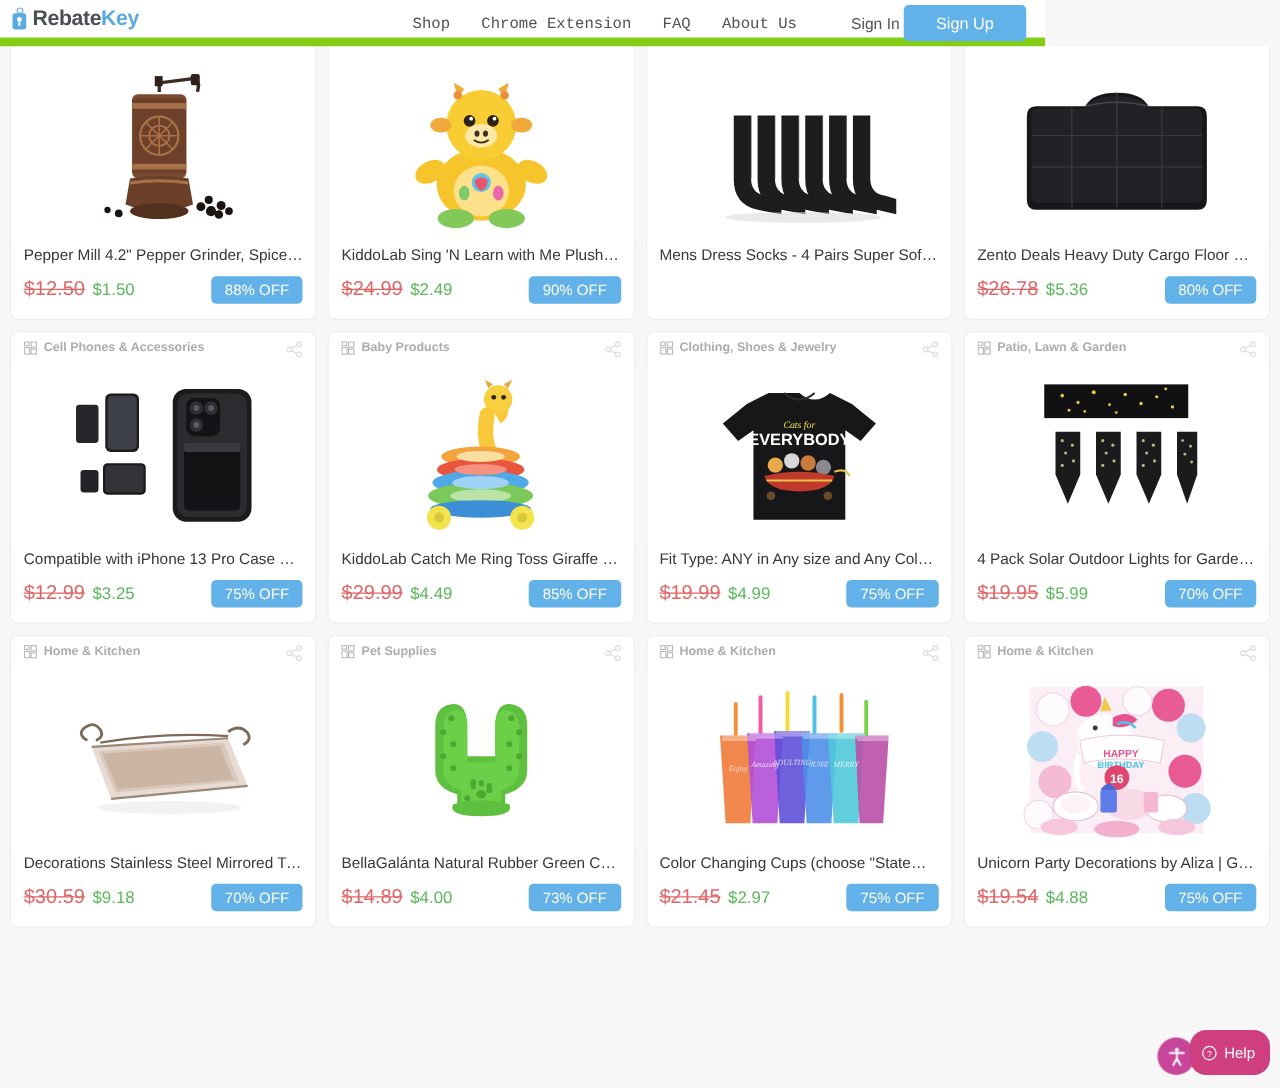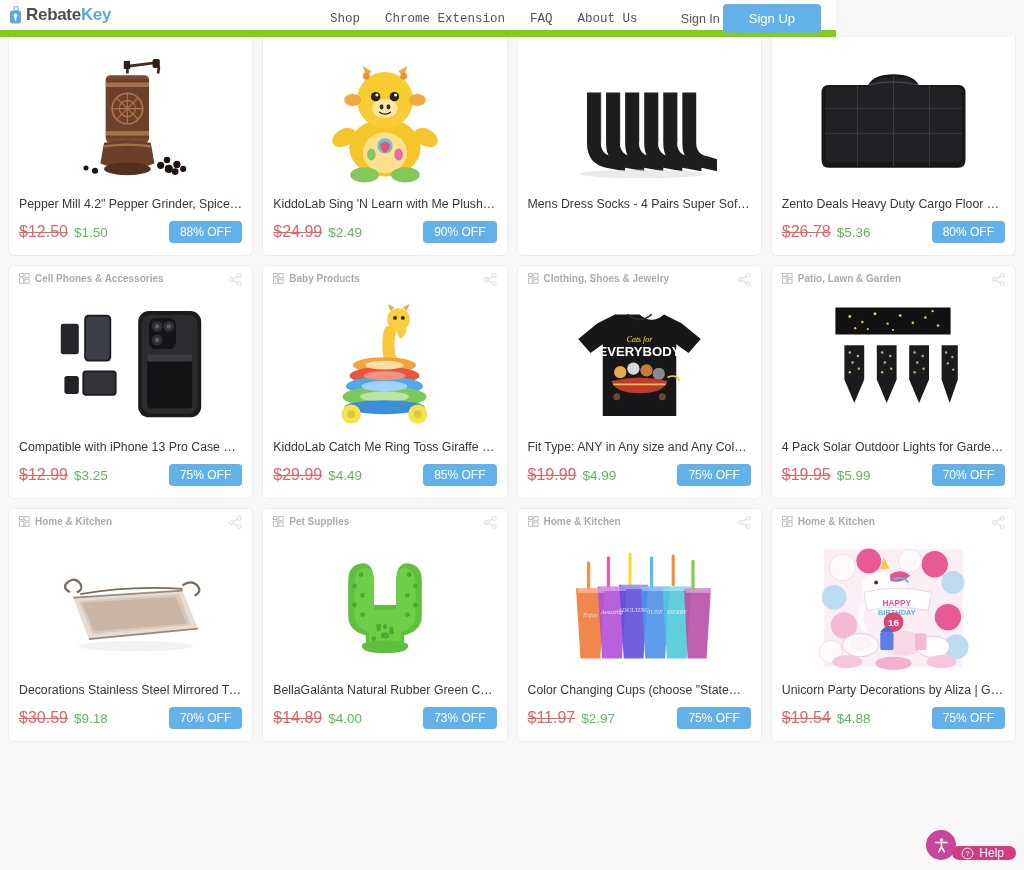--- a/index.html
+++ b/index.html
@@ -115,21 +115,21 @@
 
   
   .access-btn {
     position: fixed; right: 68px; bottom: 10px;
     width: 30px; height: 30px; border-radius: 50%;
     background: #c7459a; border: none; cursor: pointer;
     display: flex; align-items: center; justify-content: center;
   }
   .help-btn {
     position: fixed; right: 8px; bottom: 10px;
-    height: 14px; border-radius: 13px;
+    height: 36px; border-radius: 13px;
     background: #cf3e7e; border: none; cursor: pointer;
     color: #fff; font-size: 12px; font-family: inherit;
     display: flex; align-items: center; gap: 5px;
     padding: 0 12px 0 9px;
   }
 </style>
 </head>
 <body>
 
 <div class="header">
@@ -658,21 +658,21 @@
       <rect x="80" y="48" width="30" height="5"></rect>
             <rect x="104" y="50" width="30" height="5"></rect>
       <rect x="128" y="50" width="30" height="5"></rect>
             <rect x="152" y="52" width="28" height="5"></rect>
     </g>
         </svg>
       </div>
      <div class="title">Color Changing Cups (choose "Statemen...</div>
      <div class="price-row">
        <div class="prices">
-         <span class="old">$11.97</span>
+         <span class="old">$21.45</span>
          <span class="new">$2.97</span>
        </div>
        <span class="badge">75% OFF</span>
      </div>
     </div>
     <div class="card">
       <div class="card-head">
        <div class="cat">
          <svg class="cat-icon" width="11" height="11" viewBox="0 0 12 12">
   <rect x="0.6" y="0.6" width="4" height="3.2" fill="none" stroke="#b5babf" stroke-width="1"></rect>

